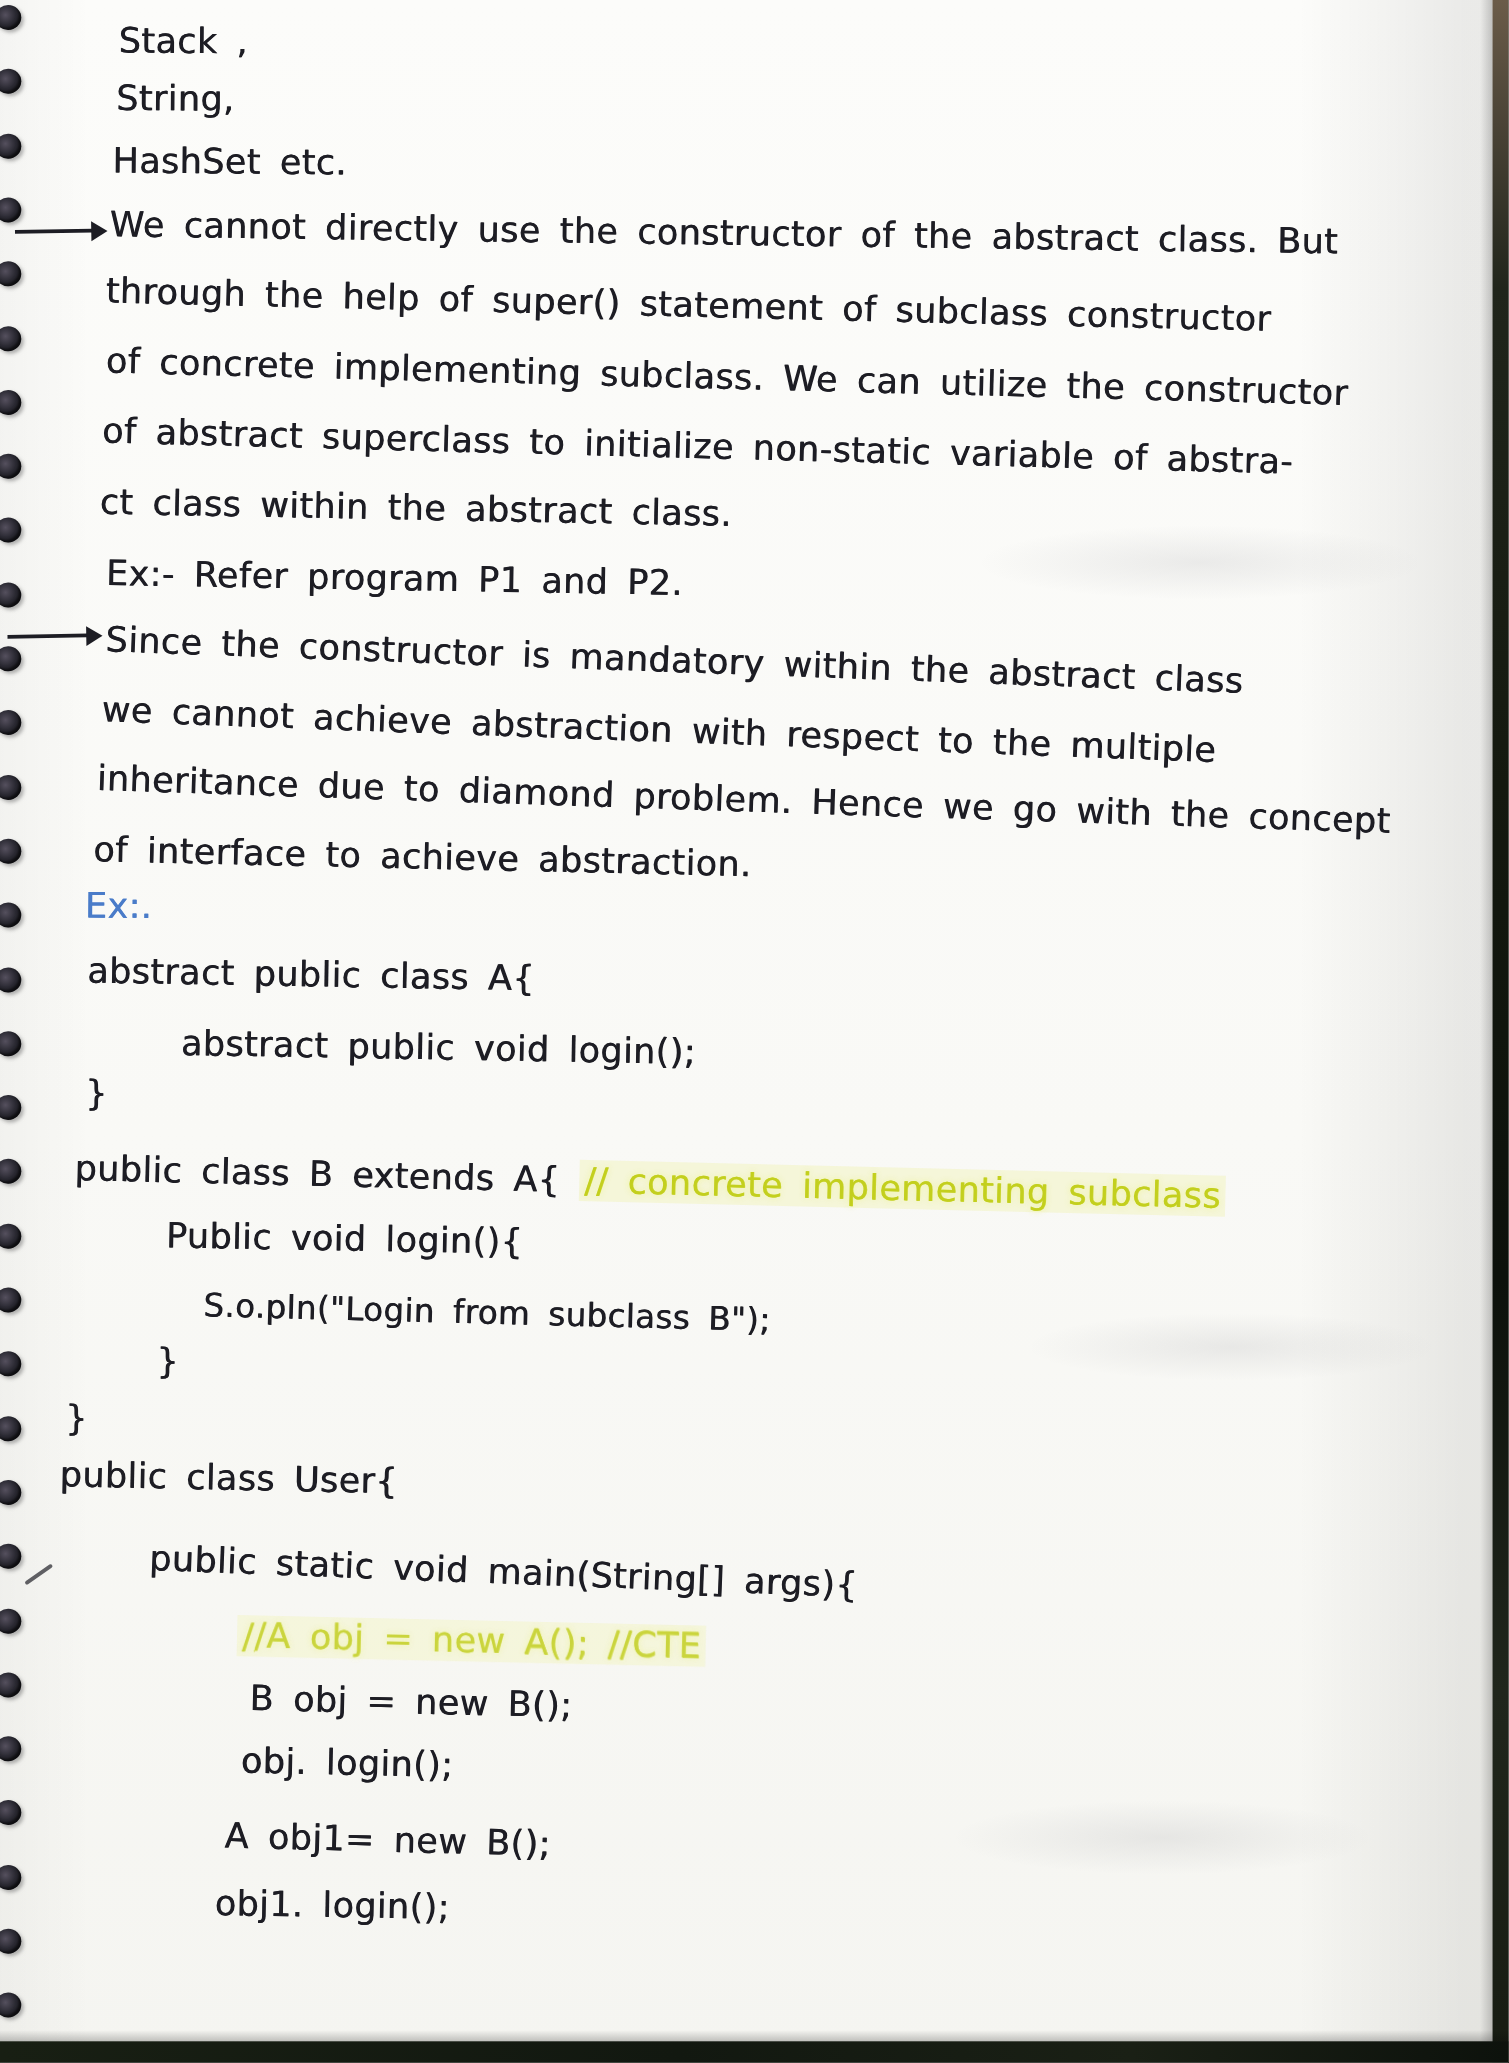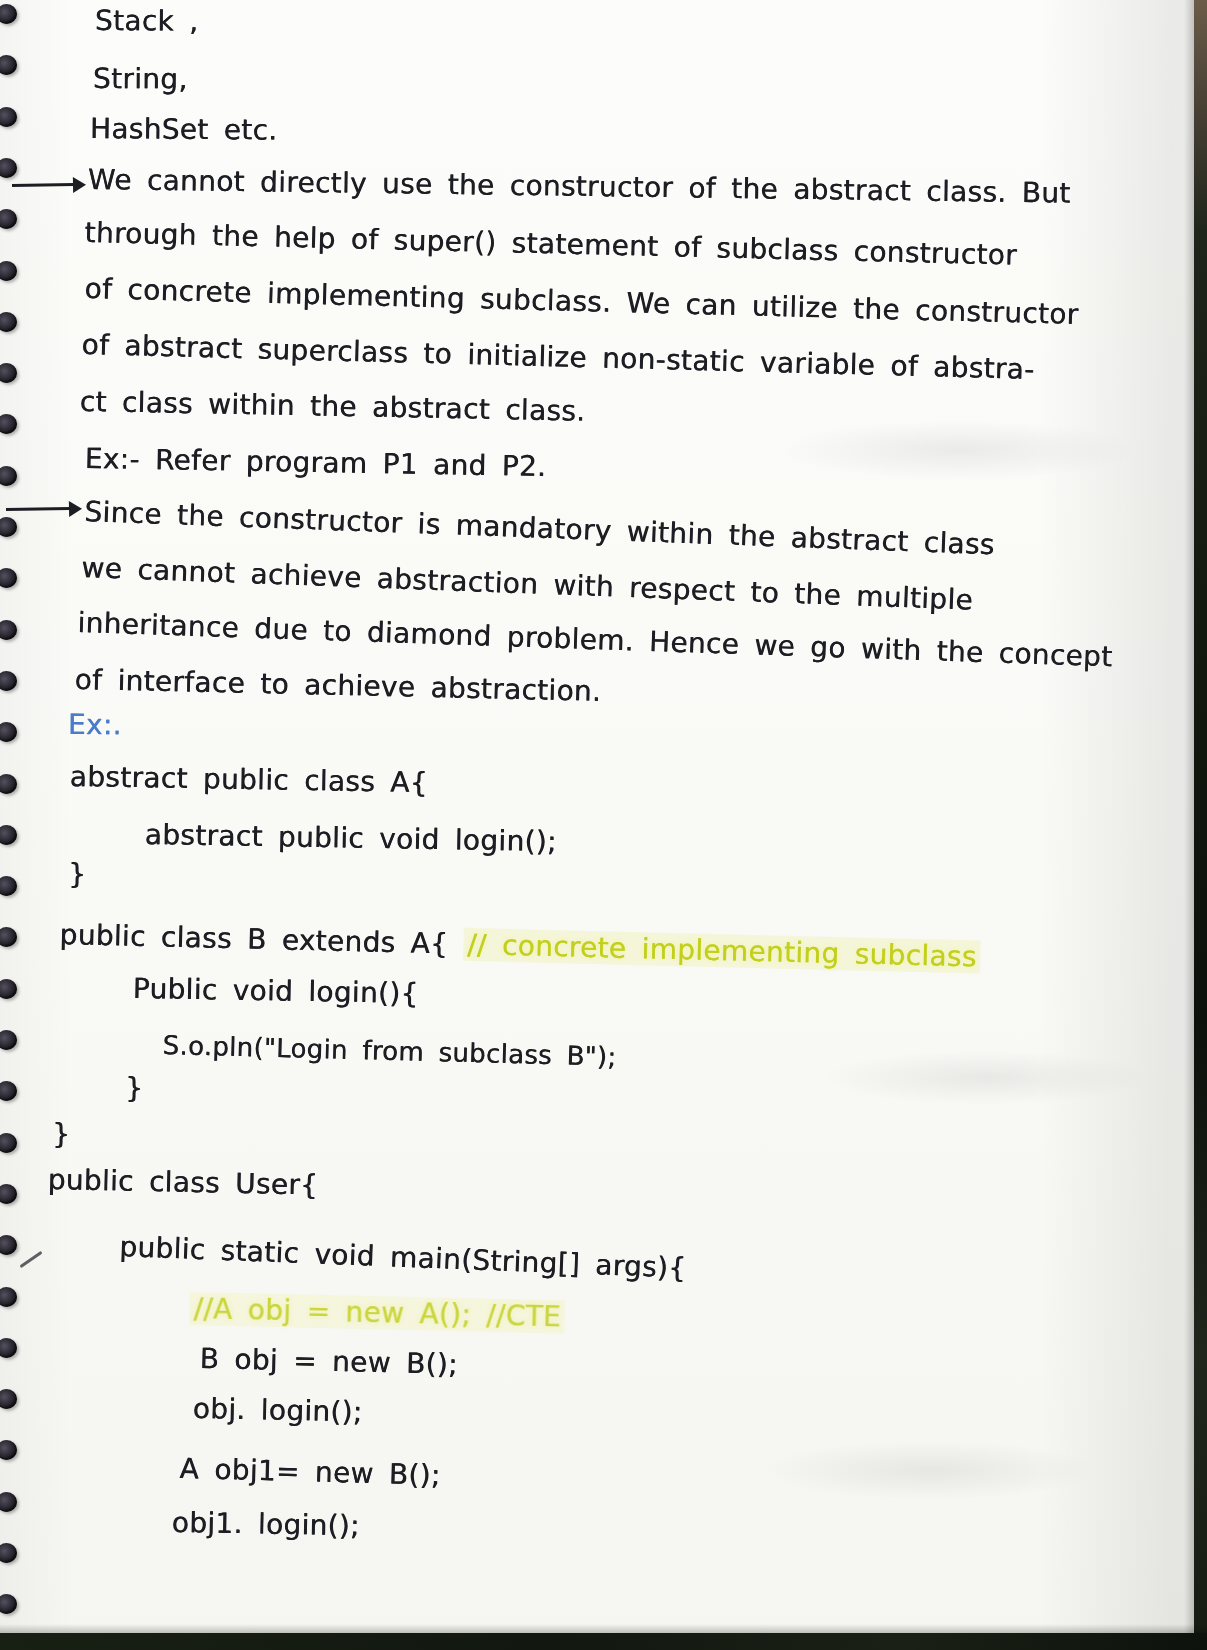--- a/index.html
+++ b/index.html
@@ -106,21 +106,21 @@
       <div class="hole" style="top: 1440.4px;"></div>
       <div class="hole" style="top: 1491.7px;"></div>
       <div class="hole" style="top: 1543px;"></div>
       <div class="hole" style="top: 1594.3px;"></div>
     </div>
 
   <div class="smudge" style="left:780px;top:420px;width:360px;height:60px;"></div>
   <div class="smudge" style="left:820px;top:1050px;width:330px;height:55px;"></div>
   <div class="smudge" style="left:760px;top:1440px;width:340px;height:60px;"></div>
 
-  <div class="line" style="left:95px;top:4px;transform:rotate(0.4deg);">Stack ,</div>
+  <div class="line" style="left:95px;top:16px;transform:rotate(0.4deg);">Stack ,</div>
   <div class="line" style="left:93px;top:62px;transform:rotate(0.4deg);">String,</div>
   <div class="line" style="left:90px;top:112px;transform:rotate(0.5deg);">HashSet etc.</div>
 
   <div class="arrow" style="left:12px;top:184px;width:62px;transform:rotate(-1deg);"></div>
   <div class="line" style="left:88px;top:163px;transform:rotate(0.8deg);">We cannot directly use the constructor of the abstract class. But</div>
   <div class="line" style="left:85px;top:216px;transform:rotate(1.4deg);">through the help of super() statement of subclass constructor</div>
   <div class="line" style="left:85px;top:272px;transform:rotate(1.5deg);">of concrete implementing subclass. We can utilize the constructor</div>
   <div class="line" style="left:82px;top:328px;transform:rotate(1.5deg);">of abstract superclass to initialize non-static variable of abstra-</div>
   <div class="line" style="left:80px;top:385px;transform:rotate(1.1deg);">ct class within the abstract class.</div>
   <div class="line" style="left:85px;top:442px;transform:rotate(1.0deg);">Ex:- Refer program P1 and P2.</div>

